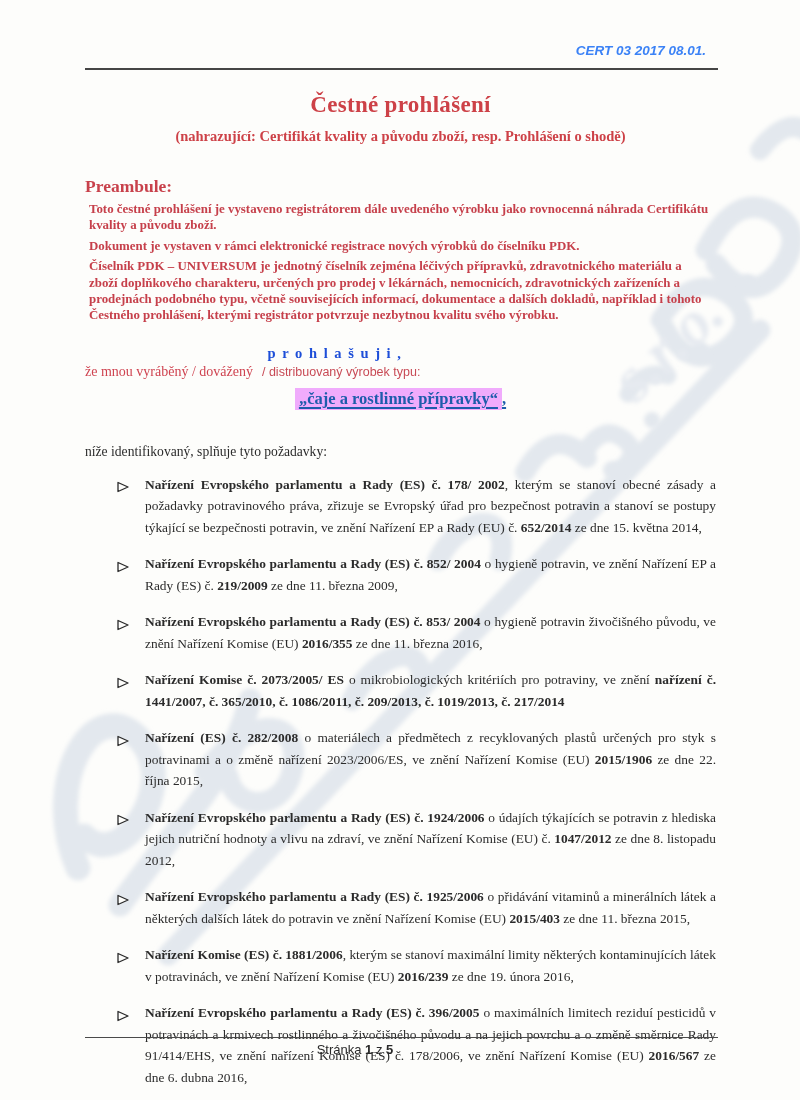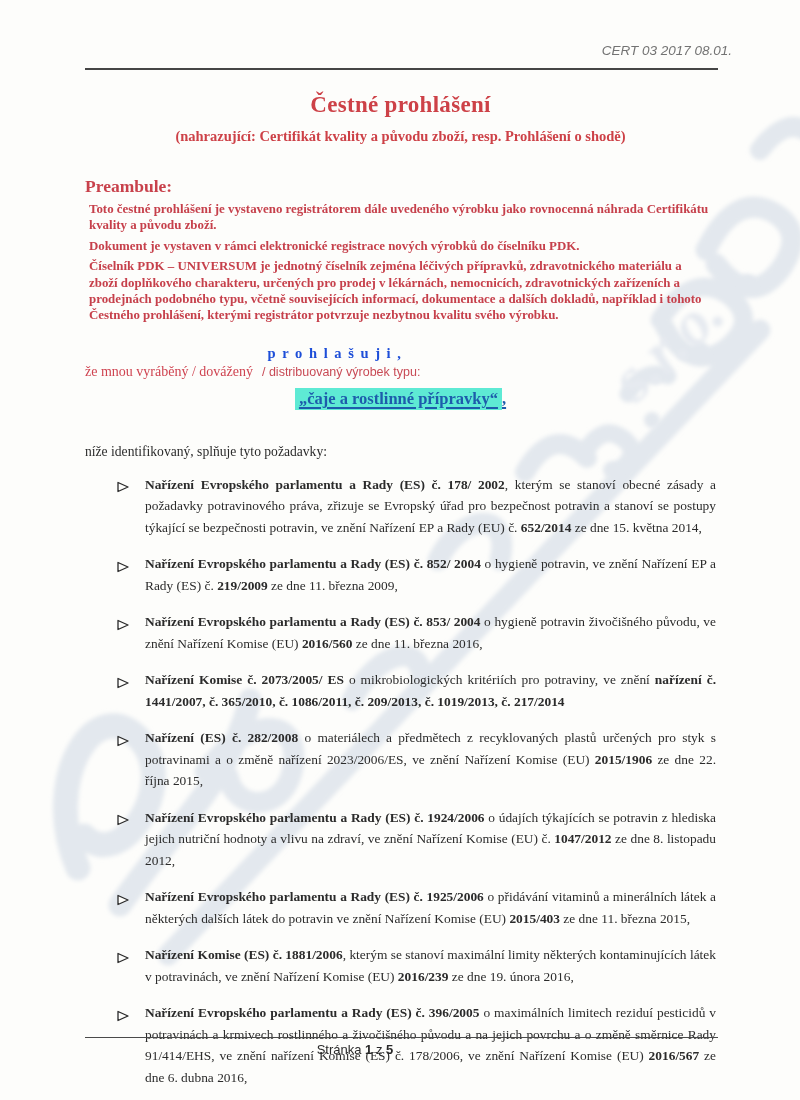--- a/index.html
+++ b/index.html
@@ -13,23 +13,23 @@
     position:relative; width:800px; height:1100px;
     background:#fdfdfb; overflow:hidden;
   }
   
   .watermark {
     position:absolute; left:0; top:0; z-index:0;
     pointer-events:none;
   }
   
   .doc-code {
-    position:absolute; top:43px; right:68px; z-index:2;
+    position:absolute; top:43px; right:94px; z-index:2;
     font-family:"Liberation Sans", sans-serif;
-    font-style:italic; font-size:13.5px; color:#737373;
+    font-style:italic; font-size:13.5px; color:#3b82f6;font-weight:bold;
   }
   .header-rule {
     position:absolute; top:68px; left:85px; right:82px; z-index:2;
     border-top:2px solid #454545;
   }
   .footer-rule {
     position:absolute; top:1037px; left:85px; right:82px; z-index:2;
     border-top:1.3px solid #4a4a4a;
   }
   .footer-text {
@@ -69,21 +69,21 @@
   .product-rest {
     font-family:"Liberation Sans", sans-serif;
     color:#c84a55; font-size:12.5px; margin-left:5px;
   }
   .product-type-row { margin-top:9px; text-align:center; }
   .pt-underline {
     text-decoration:underline; text-decoration-color:#1d5cab;
     text-decoration-thickness:1.5px; text-underline-offset:3px;
   }
   .product-highlight {
-    background:#5eead4; color:#1d5cab; font-weight:bold;
+    background:#f0abfc; color:#1d5cab; font-weight:bold;
     font-size:16.5px; padding:1px 4px 2px 4px;
   }
   .product-comma { color:#1d5cab; font-weight:bold; font-size:16.5px; }
   .requirements-lead { margin-top:35px; font-size:13.6px; color:#2b2b2b; }
   
   .reg-list { margin:14px 0 0 0; padding:0; list-style:none; }
   .reg-item {
     position:relative; padding-left:60px; margin-bottom:15px;
     text-align:justify; font-size:13.4px; line-height:21.5px; color:#2b2b2b;
   }
@@ -159,21 +159,21 @@
 
     <ul class="reg-list">
         <li class="reg-item"><span class="reg-marker"><svg width="12" height="12" viewBox="0 0 12 12">
               <path d="M1 1.5 L11 6 L1 10.5 Z" fill="#fdfdfb" stroke="#2a2a2a" stroke-width="1.3" stroke-linejoin="round"></path>
             </svg></span><span class="reg-text"><span class="b">Nařízení Evropského parlamentu a Rady (ES) č. 178/ 2002</span><span>, kterým se stanoví obecné zásady a požadavky potravinového práva, zřizuje se Evropský úřad pro bezpečnost potravin a stanoví se postupy týkající se bezpečnosti potravin, ve znění Nařízení EP a Rady (EU) č. </span><span class="b">652/2014</span><span> ze dne 15. května 2014,</span></span></li>
         <li class="reg-item"><span class="reg-marker"><svg width="12" height="12" viewBox="0 0 12 12">
               <path d="M1 1.5 L11 6 L1 10.5 Z" fill="#fdfdfb" stroke="#2a2a2a" stroke-width="1.3" stroke-linejoin="round"></path>
             </svg></span><span class="reg-text"><span class="b">Nařízení Evropského parlamentu a Rady (ES) č. 852/ 2004</span><span> o hygieně potravin, ve znění Nařízení EP a Rady (ES) č. </span><span class="b">219/2009</span><span> ze dne 11. března 2009,</span></span></li>
         <li class="reg-item"><span class="reg-marker"><svg width="12" height="12" viewBox="0 0 12 12">
               <path d="M1 1.5 L11 6 L1 10.5 Z" fill="#fdfdfb" stroke="#2a2a2a" stroke-width="1.3" stroke-linejoin="round"></path>
-            </svg></span><span class="reg-text"><span class="b">Nařízení Evropského parlamentu a Rady (ES) č. 853/ 2004</span><span> o hygieně potravin živočišného původu, ve znění Nařízení Komise (EU) </span><span class="b">2016/560</span><span> ze dne 11. března 2016,</span></span></li>
+            </svg></span><span class="reg-text"><span class="b">Nařízení Evropského parlamentu a Rady (ES) č. 853/ 2004</span><span> o hygieně potravin živočišného původu, ve znění Nařízení Komise (EU) </span><span class="b">2016/355</span><span> ze dne 11. března 2016,</span></span></li>
         <li class="reg-item"><span class="reg-marker"><svg width="12" height="12" viewBox="0 0 12 12">
               <path d="M1 1.5 L11 6 L1 10.5 Z" fill="#fdfdfb" stroke="#2a2a2a" stroke-width="1.3" stroke-linejoin="round"></path>
             </svg></span><span class="reg-text"><span class="b">Nařízení Komise č. 2073/2005/ ES</span><span> o mikrobiologických kritériích pro potraviny, ve znění </span><span class="b">nařízení č. 1441/2007, č. 365/2010, č. 1086/2011, č. 209/2013, č. 1019/2013, č. 217/2014</span></span></li>
         <li class="reg-item"><span class="reg-marker"><svg width="12" height="12" viewBox="0 0 12 12">
               <path d="M1 1.5 L11 6 L1 10.5 Z" fill="#fdfdfb" stroke="#2a2a2a" stroke-width="1.3" stroke-linejoin="round"></path>
             </svg></span><span class="reg-text"><span class="b">Nařízení (ES) č. 282/2008</span><span> o materiálech a předmětech z recyklovaných plastů určených pro styk s potravinami a o změně nařízení 2023/2006/ES, ve znění Nařízení Komise (EU) </span><span class="b">2015/1906</span><span> ze dne 22. října 2015,</span></span></li>
         <li class="reg-item"><span class="reg-marker"><svg width="12" height="12" viewBox="0 0 12 12">
               <path d="M1 1.5 L11 6 L1 10.5 Z" fill="#fdfdfb" stroke="#2a2a2a" stroke-width="1.3" stroke-linejoin="round"></path>
             </svg></span><span class="reg-text"><span class="b">Nařízení Evropského parlamentu a Rady (ES) č. 1924/2006</span><span> o údajích týkajících se potravin z hlediska jejich nutriční hodnoty a vlivu na zdraví, ve znění Nařízení Komise (EU) č. </span><span class="b">1047/2012</span><span> ze dne 8. listopadu 2012,</span></span></li>
         <li class="reg-item"><span class="reg-marker"><svg width="12" height="12" viewBox="0 0 12 12">

